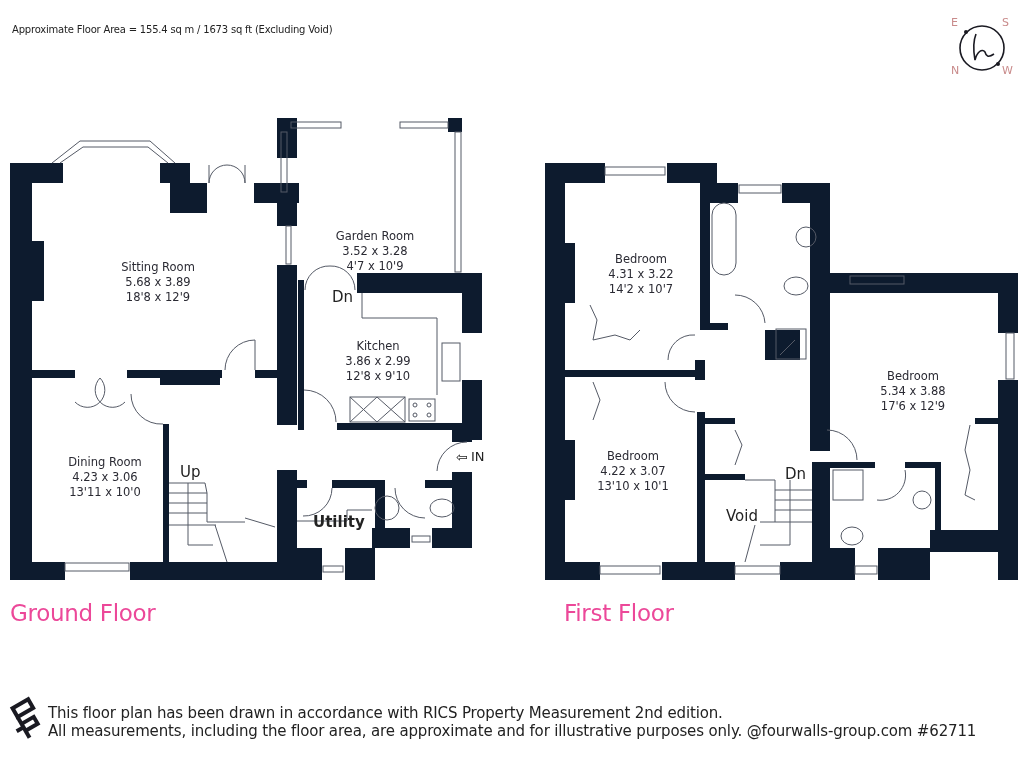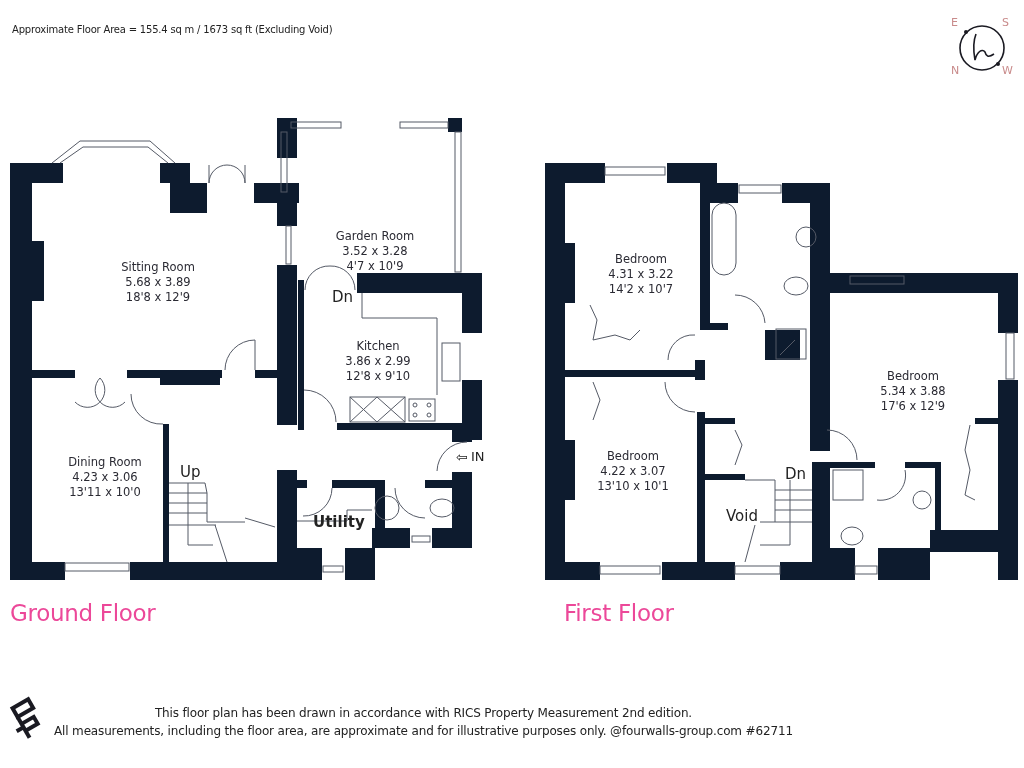--- a/index.html
+++ b/index.html
@@ -4,21 +4,21 @@
 <style>
   html, body { margin:0; padding:0; background:#ffffff; }
   body { width:1024px; height:768px; position:relative; overflow:hidden; font-family:"DejaVu Sans", sans-serif; color:#1a1a22; }
   .area-note { position:absolute; left:12px; top:24px; font-size:10px; letter-spacing:-0.2px; color:#222; }
   .logo { position:absolute; left:948px; top:14px; width:72px; height:68px; }
   .logo .lt { position:absolute; font-size:11px; color:#c98b8b; }
   .plan { position:absolute; left:0; top:0; width:1024px; height:600px; }
   .room-label { position:absolute; text-align:center; font-size:11.5px; line-height:15px; color:#2a2a33; transform:translateX(-50%); white-space:nowrap; }
   .floor-title { position:absolute; top:600px; font-size:23px; color:#ec4899; letter-spacing:-0.3px; }
   .small-label { position:absolute; font-size:15px; color:#222; }
-  .footer { position:absolute; left:54px; top:704px; font-size:12px; line-height:18px; color:#222; letter-spacing:-0.15px;text-align:center; }
+  .footer { position:absolute; left:48px; top:704px; font-size:15px; line-height:18px; color:#222; letter-spacing:-0.15px; }
   .footer-logo { position:absolute; left:6px; top:694px; width:44px; height:50px; }
 </style>
 </head>
 <body>
 
 <div class="area-note">Approximate Floor Area = 155.4 sq m / 1673 sq ft (Excluding Void)</div>
 
 <div class="logo">
   <svg width="72" height="68" viewBox="0 0 72 68">
     <circle cx="34" cy="34" r="22" fill="none" stroke="#1a1a22" stroke-width="1.6"></circle>

